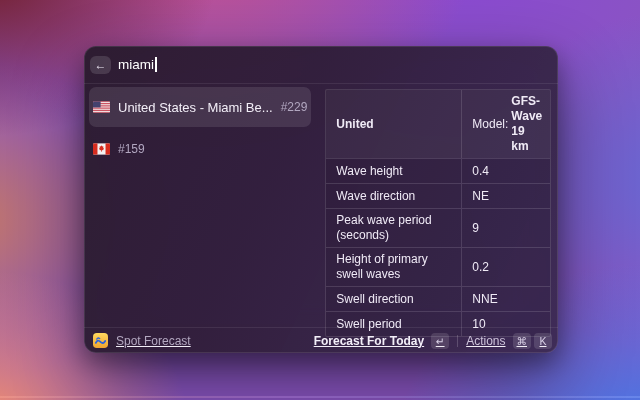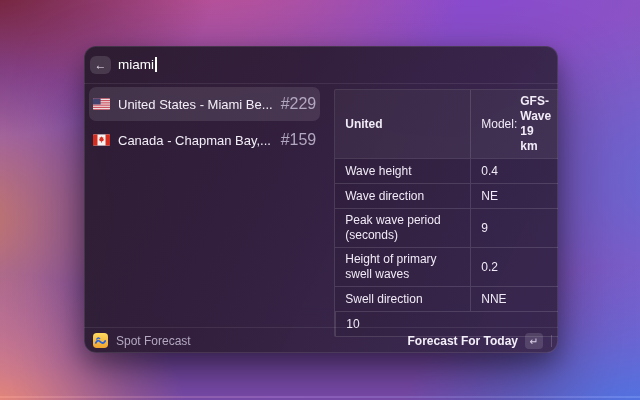--- a/index.html
+++ b/index.html
@@ -40,45 +40,45 @@
     display:flex; align-items:center; justify-content:center; color:#eee8f4; font-size:12px; cursor:pointer; }
   .search-text { font-size:13.5px; color:#ffffff; display:flex; }
   .caret { width:1.5px; height:15px; background:#ffffff; margin-left:1px; }
 
   
   .body { flex:1; display:flex; min-height:0; }
   .list-col { flex:0 0 179px; padding:3px 5px 0 5px; }
   .v-divider { width:1px; background:rgba(255,255,255,0.07); }
   .detail { flex:1; padding:5px 10px 0 9px; display:flex; flex-direction:column; }
 
-  .result { height:34px; display:flex; align-items:center; gap:8px; padding:0 4px 0 4px;
+  .result { height:40px; display:flex; align-items:center; gap:8px; padding:0 4px 0 4px;
     border-radius:7px; margin-bottom:2px; cursor:pointer; }
   .result.selected { background:rgba(255,255,255,0.10); }
   .result .flag { flex:0 0 auto; display:flex; }
   .result .rlabel { flex:1; font-size:13px; color:#f3eff8; white-space:nowrap; overflow:hidden; }
-  .result .rbadge { font-size:16px; color:#b2a7c0; }
+  .result .rbadge { font-size:12px; color:#b2a7c0; }
 
   
   .wtable { border:1px solid rgba(255,255,255,0.13); border-radius:2px; background:rgba(0,0,0,0.08); }
   .trow { display:grid; grid-template-columns:135px 1fr; }
   .trow + .trow { border-top:1px solid rgba(255,255,255,0.13); }
   .trow.head { background:rgba(255,255,255,0.055); }
   .tcell { min-height:24px; padding:4px 8px 4px 10px; font-size:12px; line-height:15px;
     display:flex; align-items:center; color:#f0ebf6; }
   .trow.head .tcell { min-height:25px; }
   .tcell.value { border-left:1px solid rgba(255,255,255,0.13); }
   .bold { font-weight:bold; }
   .model-prefix { margin-right:3px; }
 
   .hour { margin:14px 0 0 2px; font-size:12.5px; font-weight:bold; color:#f3eff8; }
   .hour-divider { height:1px; background:rgba(255,255,255,0.14); margin-top:7px; }
 
   
   .footer { flex:0 0 26px; border-top:1px solid rgba(255,255,255,0.08);
-    display:flex; align-items:center; padding:0 6px; }
+    display:flex; align-items:center; padding:0 6px;text-decoration:underline; }
   .app-icon { display:flex; margin-left:3px; }
   .app-name { font-size:12px; color:#b3a8c0; margin-left:8px; }
   .footer-right { margin-left:auto; display:flex; align-items:center; gap:8px; }
   .fbtn { display:flex; align-items:center; gap:7px; cursor:pointer; background:none; border:none;
     color:inherit; font-family:inherit; padding:0; }
   .primary-label { font-size:12px; font-weight:bold; color:#f3eff8; }
   .actions-label { font-size:12px; color:#cdc3da; }
   .keycap { min-width:18px; height:16px; padding:0 4px; border-radius:4px;
     background:rgba(255,255,255,0.13); color:#d9d0e5; font-size:10.5px;
     display:flex; align-items:center; justify-content:center; }
@@ -142,21 +142,20 @@
                 </clipPath>
               </defs>
             <g clip-path="url(#fr-ca)">
               <rect width="19" height="13" fill="#f4f2f2"></rect>
               <rect width="5" height="13" fill="#d62c1f"></rect>
               <rect x="14" width="5" height="13" fill="#d62c1f"></rect>
               <path fill="#d62c1f" d="M9.5 2.2 L10.3 3.8 L11.6 3.2 L11.1 5.2 L12.6 5 L11.3 6.8 L12.2 7.5 L9.9 8 L10 9.8 L9.5 9 L9 9.8 L9.1 8 L6.8 7.5 L7.7 6.8 L6.4 5 L7.9 5.2 L7.4 3.2 L8.7 3.8 Z"></path>
             </g>
           </svg>
         </span>
-        <span class="rlabel">Canada - Chapman Bay,...</span>
         <span class="rbadge">#159</span>
       </div>
     </div>
 
     <div class="v-divider"></div>
 
     <div class="detail">
       <div class="wtable">
         <div class="trow head">
           <div class="tcell bold">United</div>
@@ -179,20 +178,21 @@
         </div>
         <div class="trow">
           <div class="tcell">Height of primary swell waves</div>
           <div class="tcell value">0.2</div>
         </div>
         <div class="trow">
           <div class="tcell">Swell direction</div>
           <div class="tcell value">NNE</div>
         </div>
         <div class="trow">
+          <div class="tcell">Swell period</div>
           <div class="tcell value">10</div>
         </div>
       </div>
 
       <div class="hour">Hour: 09:00h</div>
       <div class="hour-divider"></div>
     </div>
   </div>
 
   <div class="footer">
@@ -212,16 +212,25 @@
     <span class="app-name">Spot Forecast</span>
 
     <div class="footer-right">
       <button class="fbtn">
         <span class="primary-label">Forecast For Today</span>
         <span class="keycap">
           <span>↵</span>
         </span>
       </button>
       <span class="footer-sep"></span>
+      <button class="fbtn">
+        <span class="actions-label">Actions</span>
+        <span class="keycap">
+          <span>⌘</span>
+        </span>
+        <span class="keycap" style="margin-left:-4px">
+          <span>K</span>
+        </span>
+      </button>
     </div>
   </div>
 
 </div>
 
 </body></html>

